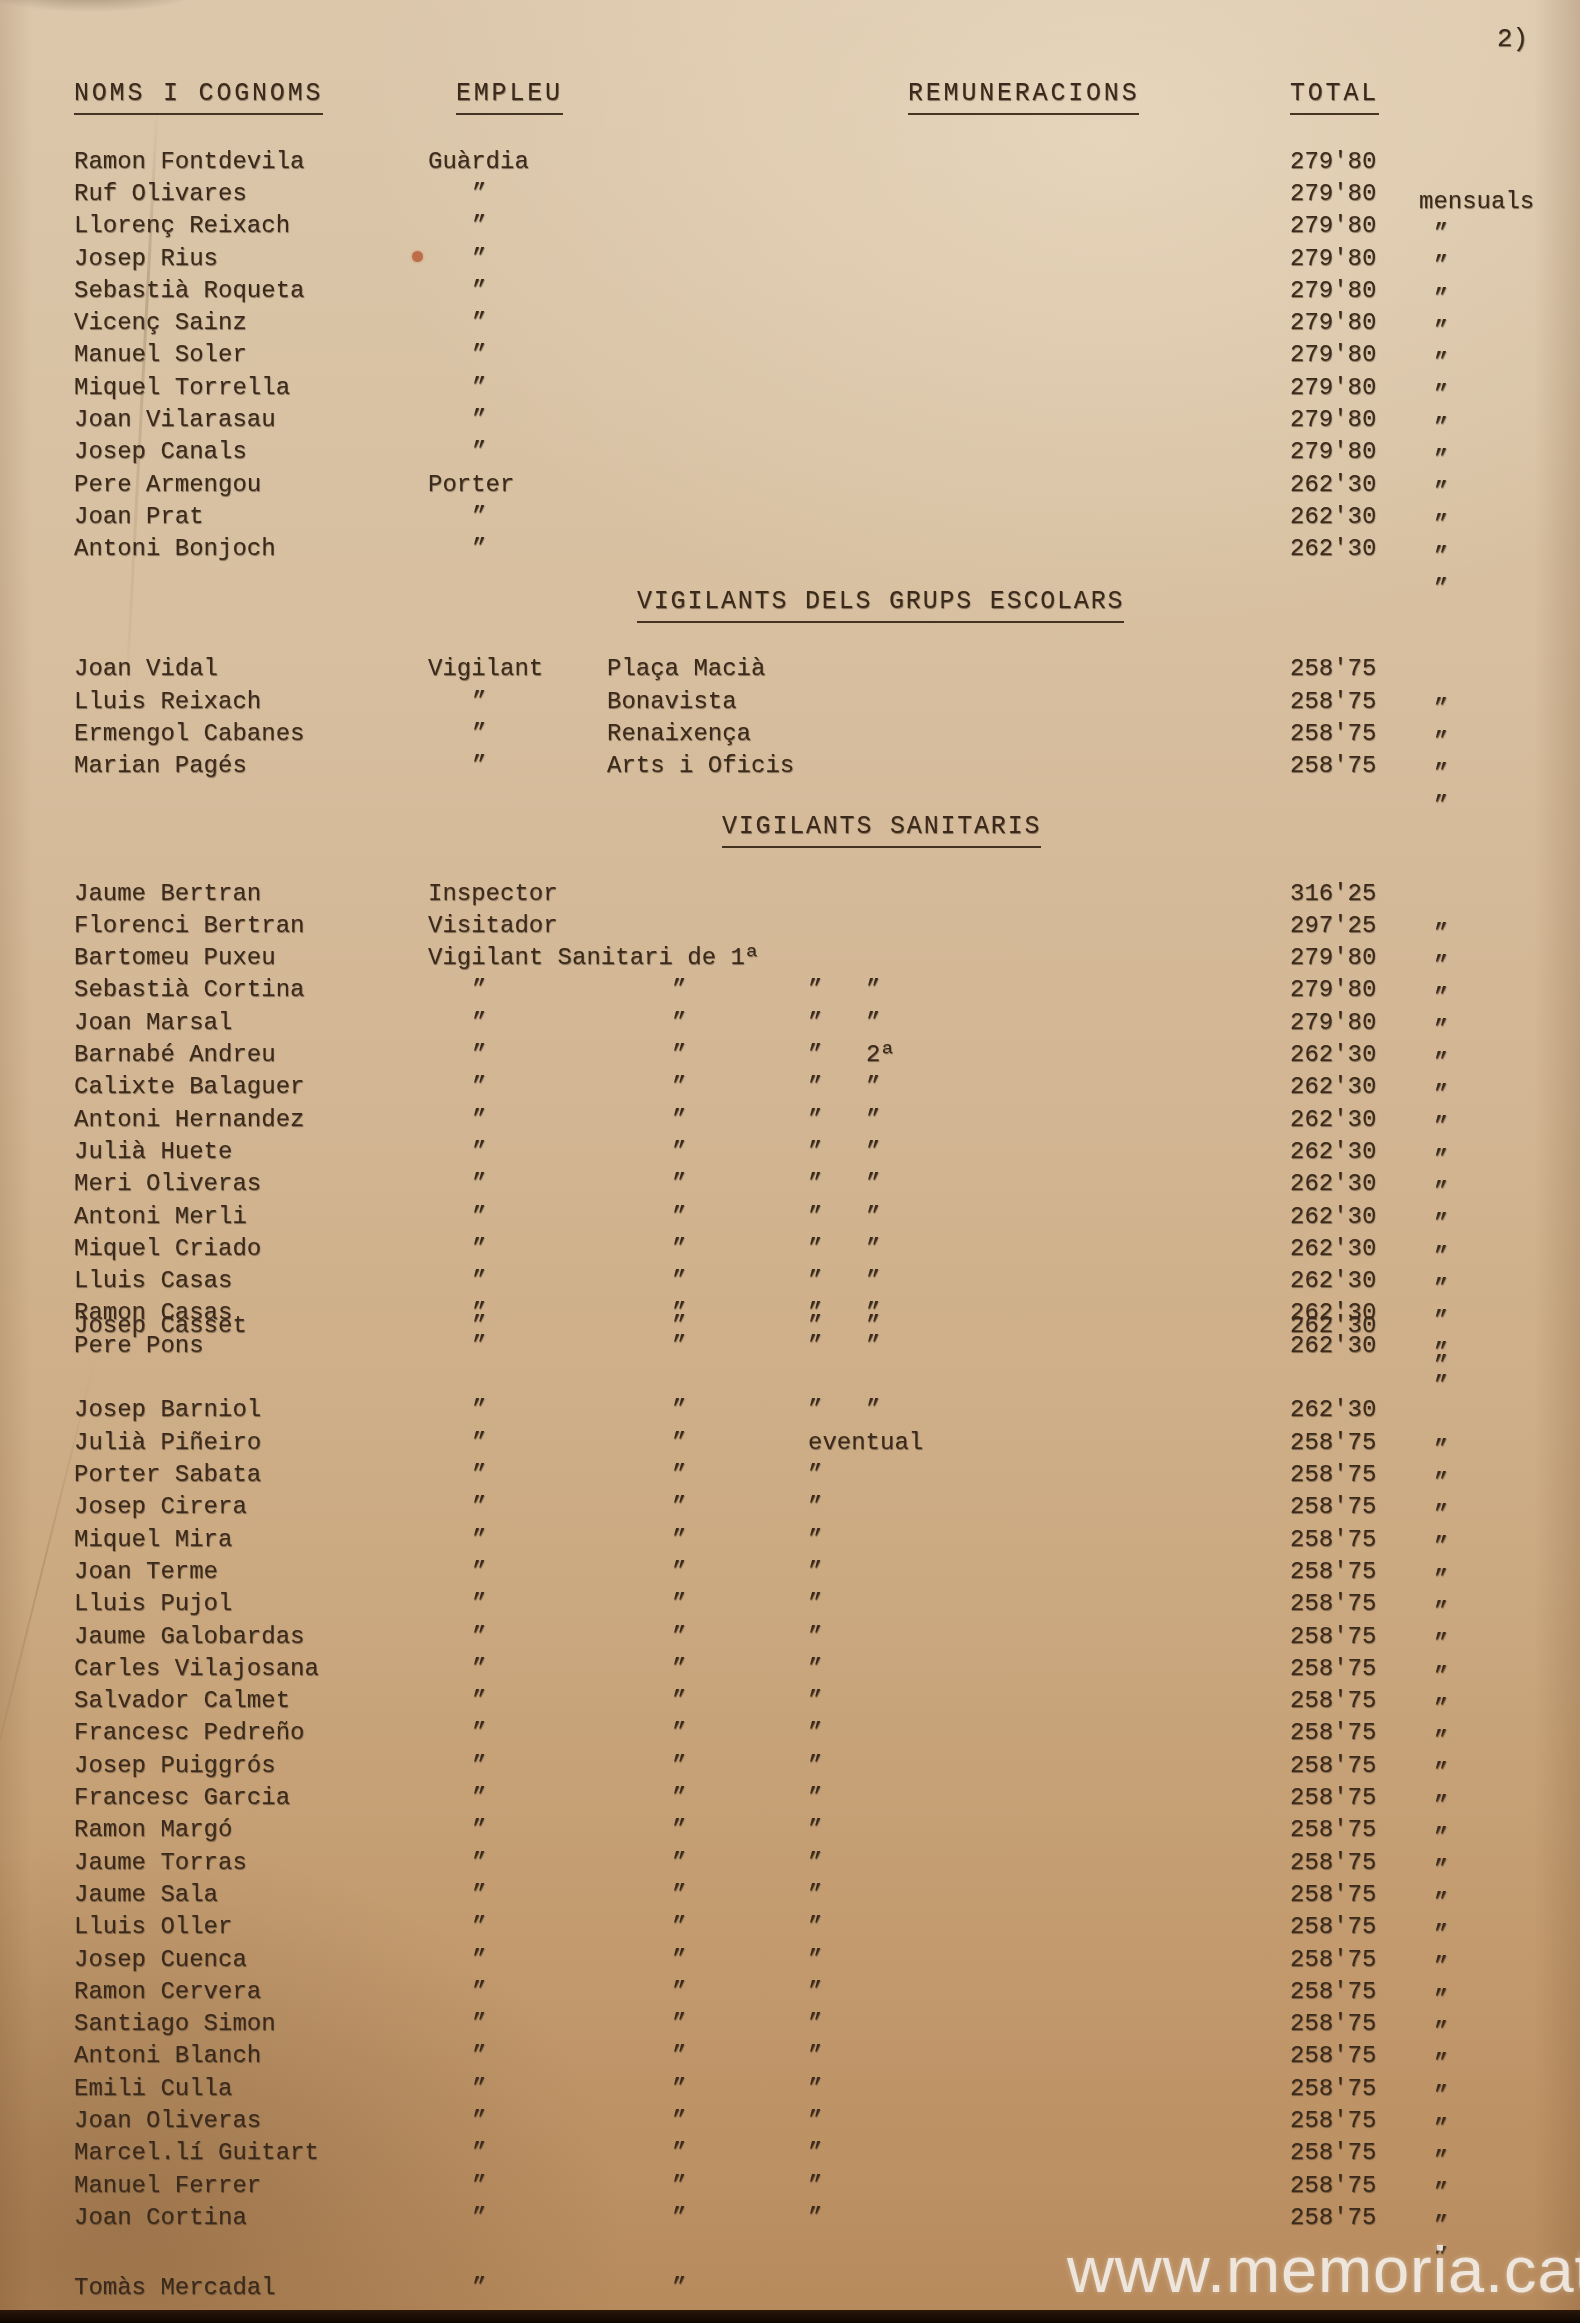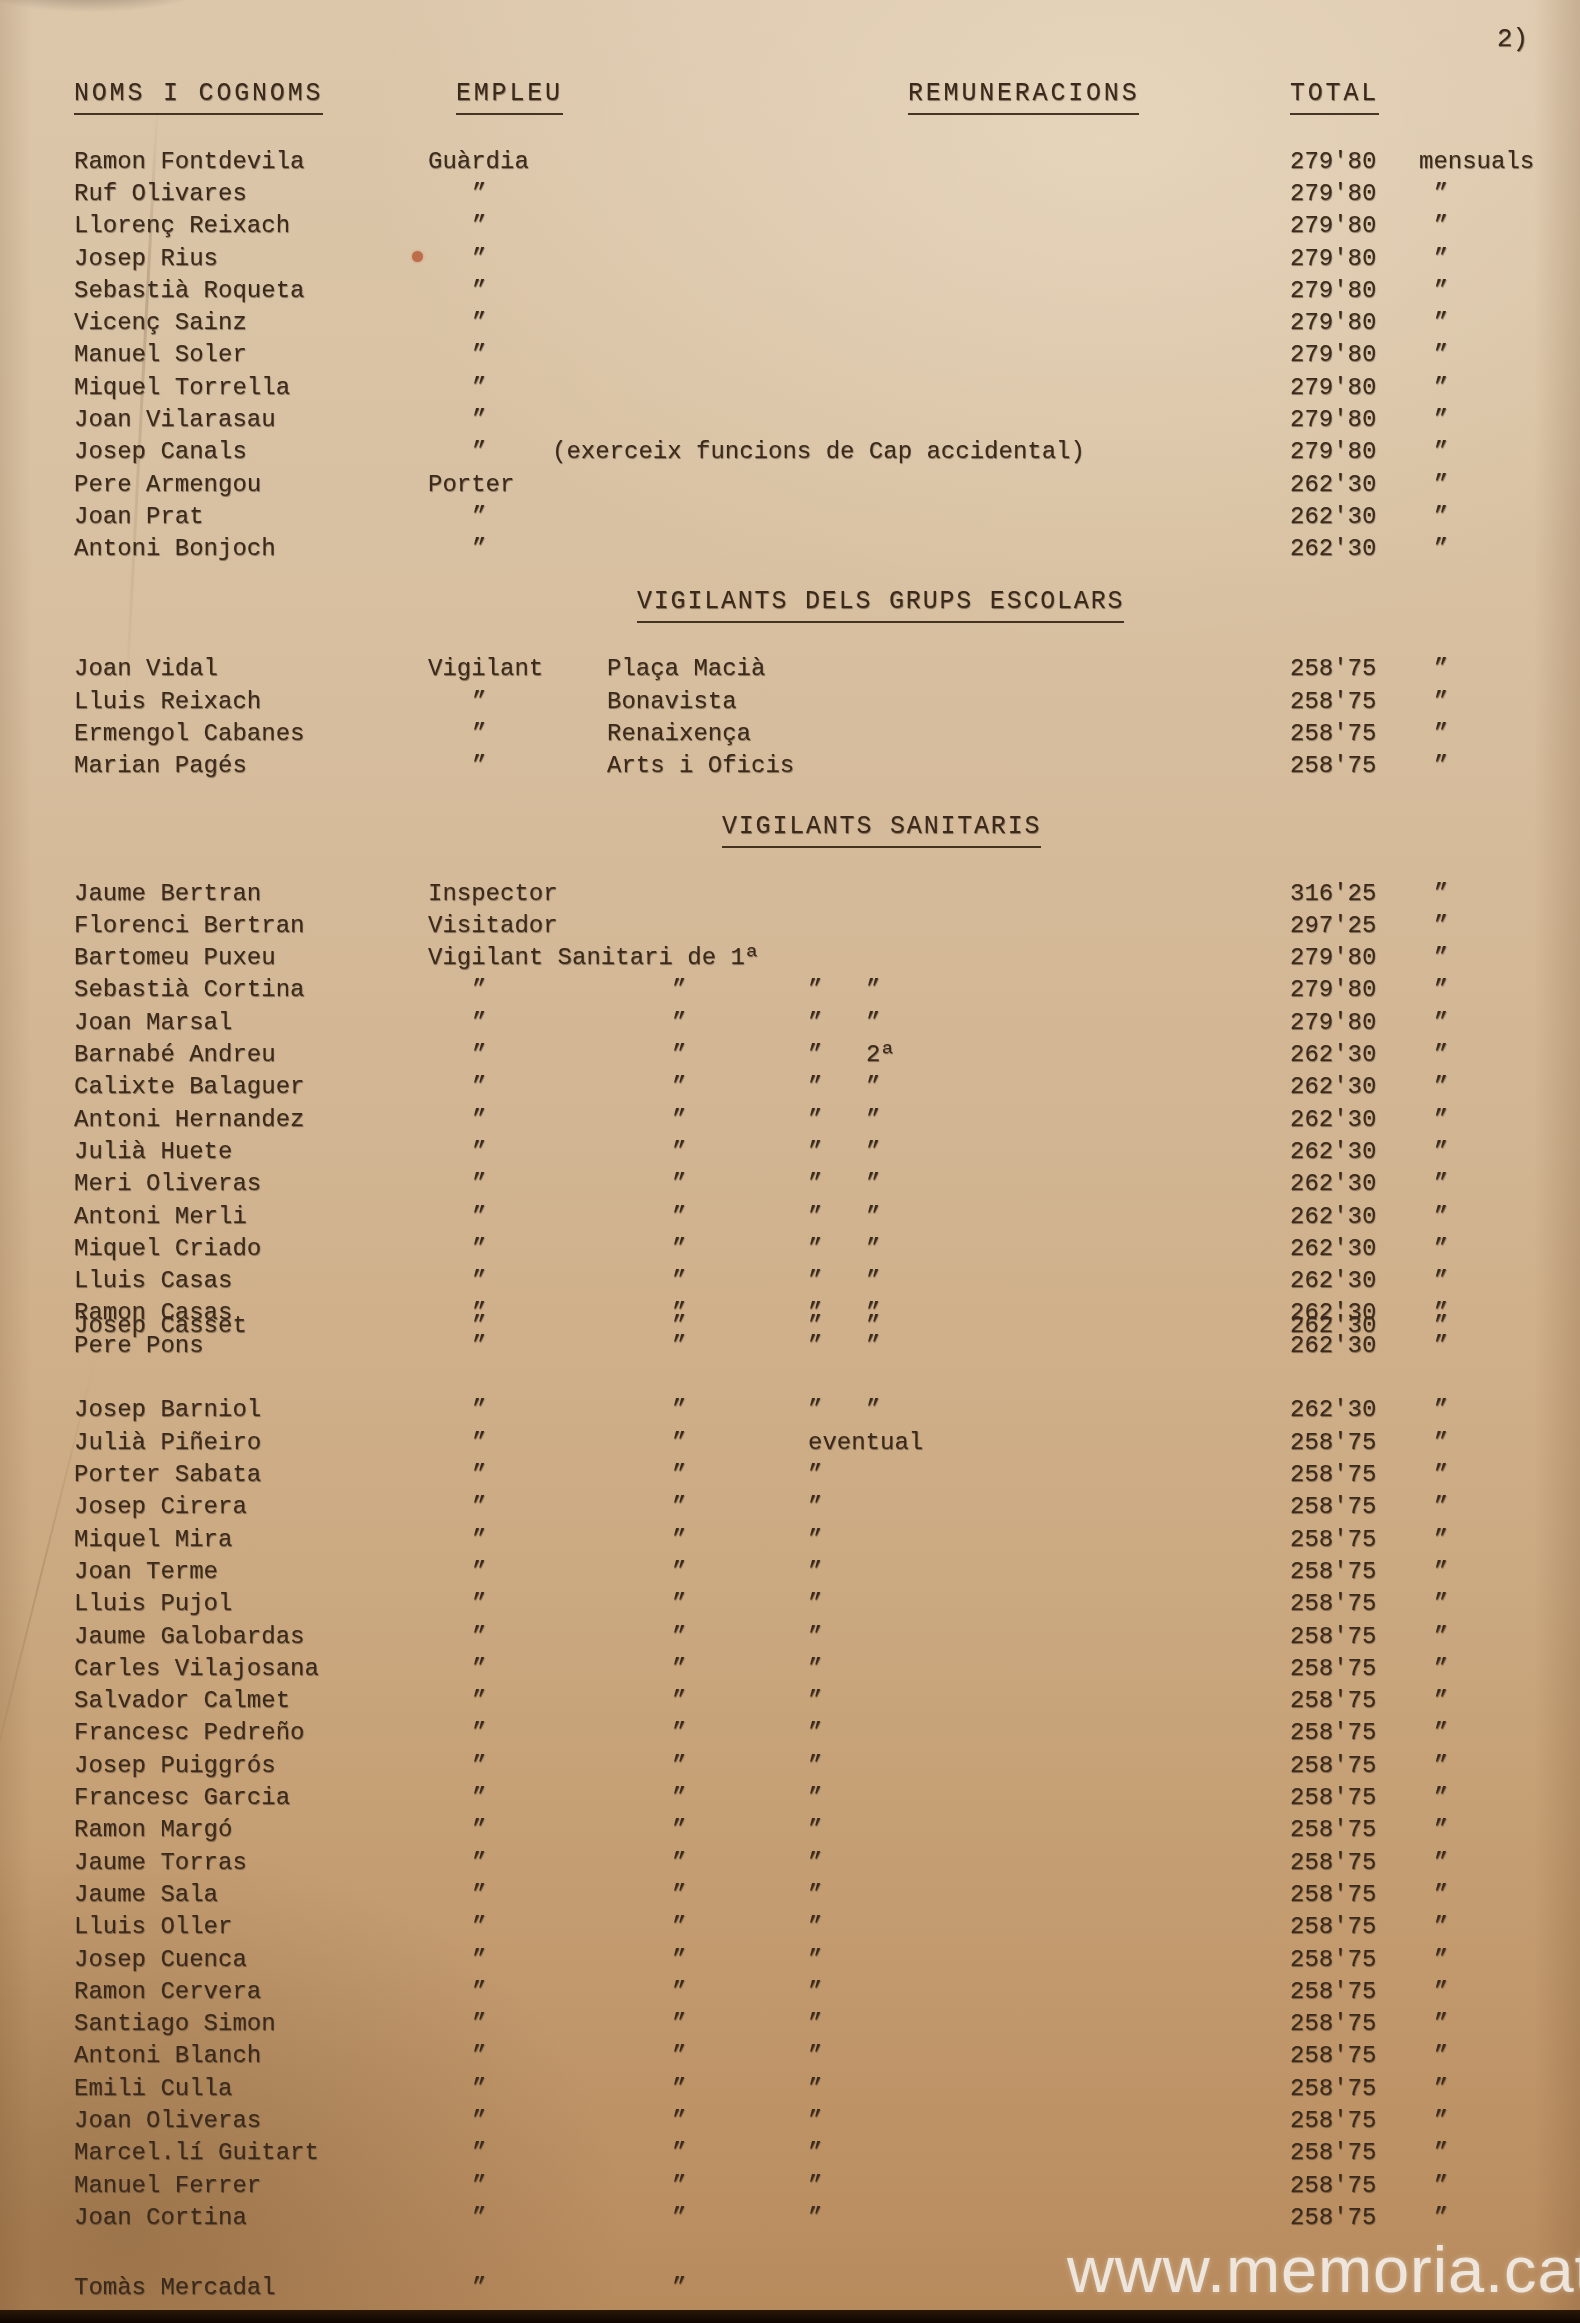--- a/index.html
+++ b/index.html
@@ -20,21 +20,21 @@
   .cell{position:absolute;white-space:pre;font-size:24px;line-height:28px;}
   .c-name{left:74px;}
   .c-role{left:428px;}
   .c-role.dit{padding-left:44px;}
   .c-c2{left:672px;}
   .sec-1 .c-c2{left:607px;}
   .c-c3{left:808px;}
   .c-c4{left:866px;}
   .c-note{left:552px;}
   .c-total{left:1290px;width:103px;}
-  .c-period{left:1419px;}
+  .c-period{left:1419px;margin-top:40px;}
   .c-period.dit{padding-left:14.8px;}
   .row{position:absolute;left:0;width:100%;height:32px;padding-left:41px;}
   .hdr-cell{
     position:absolute;top:79px;font-size:25px;letter-spacing:2.8px;
     border-bottom:2.8px solid rgba(52,36,20,.9);padding-bottom:4.6px;white-space:pre;
   }
   .h-name{left:74px;}
   .h-role{left:456px;}
   .h-remun{left:908px;}
   .h-total{left:1290px;}
@@ -142,21 +142,20 @@
       </div>
       <div class="row sec-0" style="top: 406px;">
         <span class="cell ink c-name">Joan Vilarasau</span>
         <span class="cell ink c-role dit">”</span>
         <span class="cell ink c-total">279'80</span>
         <span class="cell ink c-period dit">”</span>
       </div>
       <div class="row sec-0" style="top: 438px;">
         <span class="cell ink c-name">Josep Canals</span>
         <span class="cell ink c-role dit">”</span>
-        <span class="cell ink c-note">(exerceix funcions de Cap accidental)</span>
         <span class="cell ink c-total">279'80</span>
         <span class="cell ink c-period dit">”</span>
       </div>
       <div class="row sec-0" style="top: 471px;">
         <span class="cell ink c-name">Pere Armengou</span>
         <span class="cell ink c-role">Porter</span>
         <span class="cell ink c-total">262'30</span>
         <span class="cell ink c-period dit">”</span>
       </div>
       <div class="row sec-0" style="top: 503px;">

